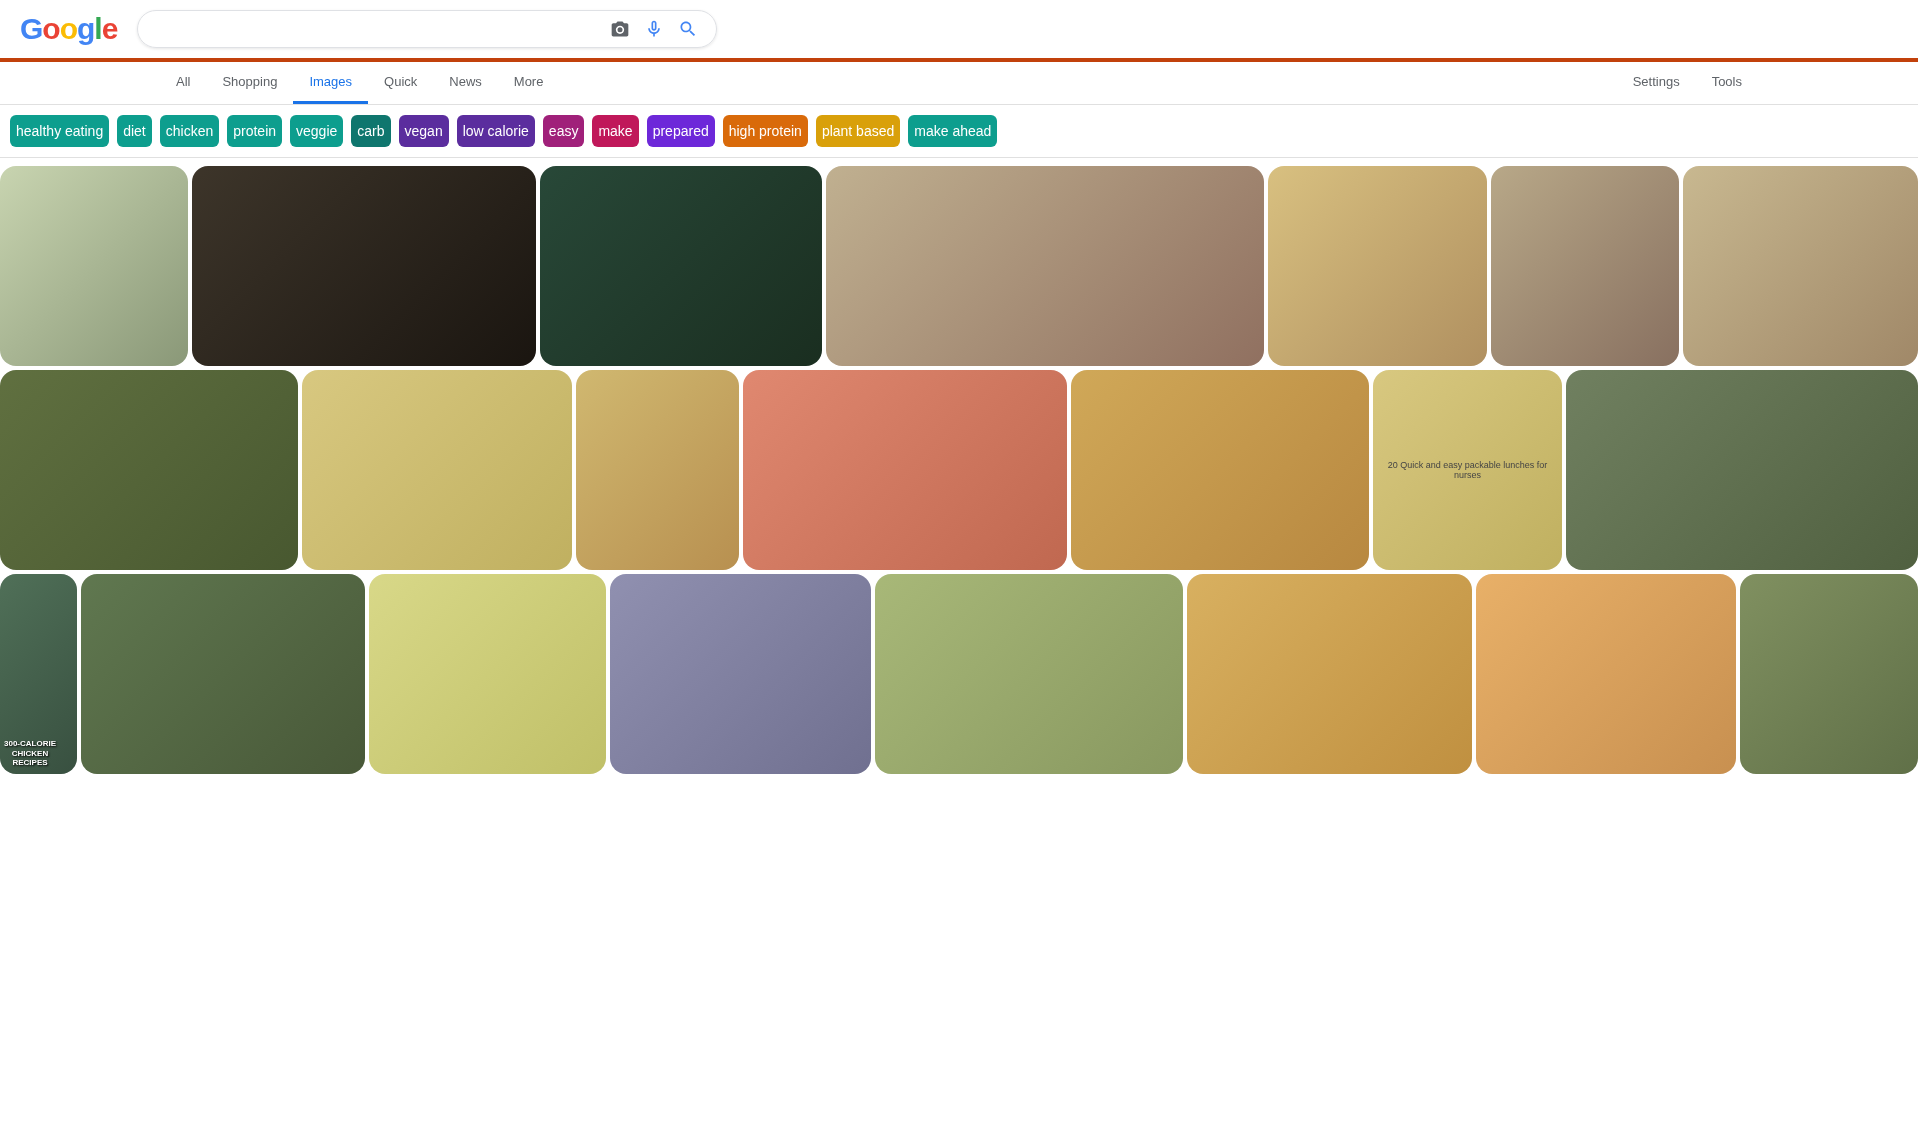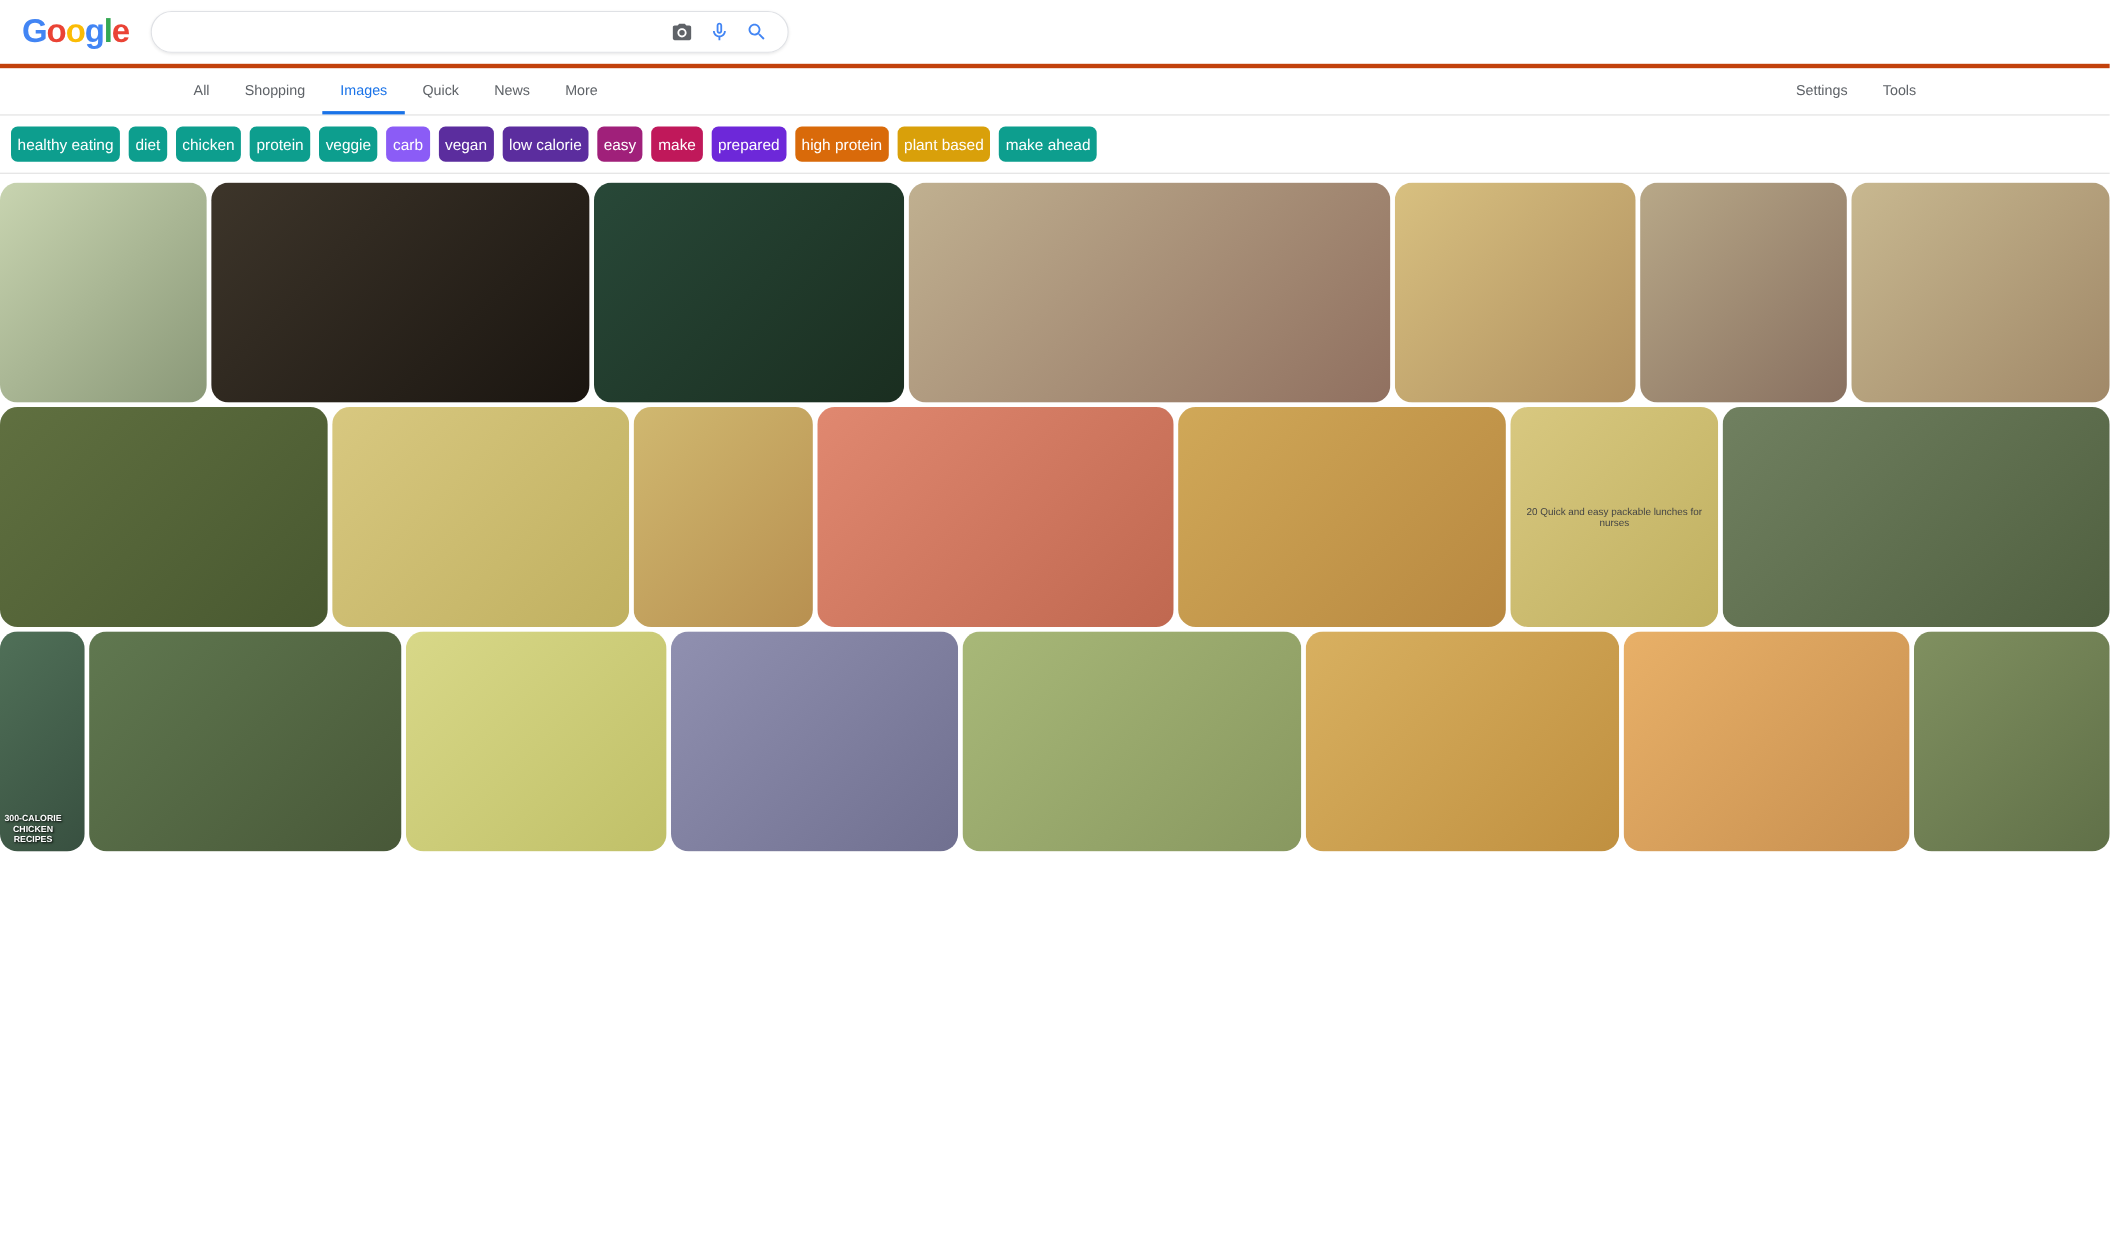--- a/index.html
+++ b/index.html
@@ -171,21 +171,21 @@
     <a class="nav-tab">Tools</a>
   </div>
 </div>
 
 <div id="chips-bar">
     <button class="chip" style="background-color: rgb(13, 158, 142);">healthy eating</button>
     <button class="chip" style="background-color: rgb(13, 158, 142); text-align: center;">diet</button>
     <button class="chip" style="background-color: rgb(13, 158, 142);">chicken</button>
     <button class="chip" style="background-color: rgb(13, 158, 142);">protein</button>
     <button class="chip" style="background-color: rgb(13, 158, 142);">veggie</button>
-    <button class="chip" style="background-color: #8b5cf6; text-align: right;">carb</button>
+    <button class="chip" style="background-color: #0f766e; text-align: right;">carb</button>
     <button class="chip" style="background-color: rgb(91, 45, 158);">vegan</button>
     <button class="chip" style="background-color: rgb(91, 45, 158);">low calorie</button>
     <button class="chip" style="background-color: rgb(160, 32, 122);">easy</button>
     <button class="chip" style="background-color: rgb(192, 24, 90);">make</button>
     <button class="chip" style="background-color: #6d28d9;">prepared</button>
     <button class="chip" style="background-color: rgb(217, 106, 10);">high protein</button>
     <button class="chip" style="background-color: rgb(217, 160, 10);">plant based</button>
     <button class="chip" style="background-color: rgb(13, 158, 142); text-align: center;">make ahead</button>
   </div>
 

